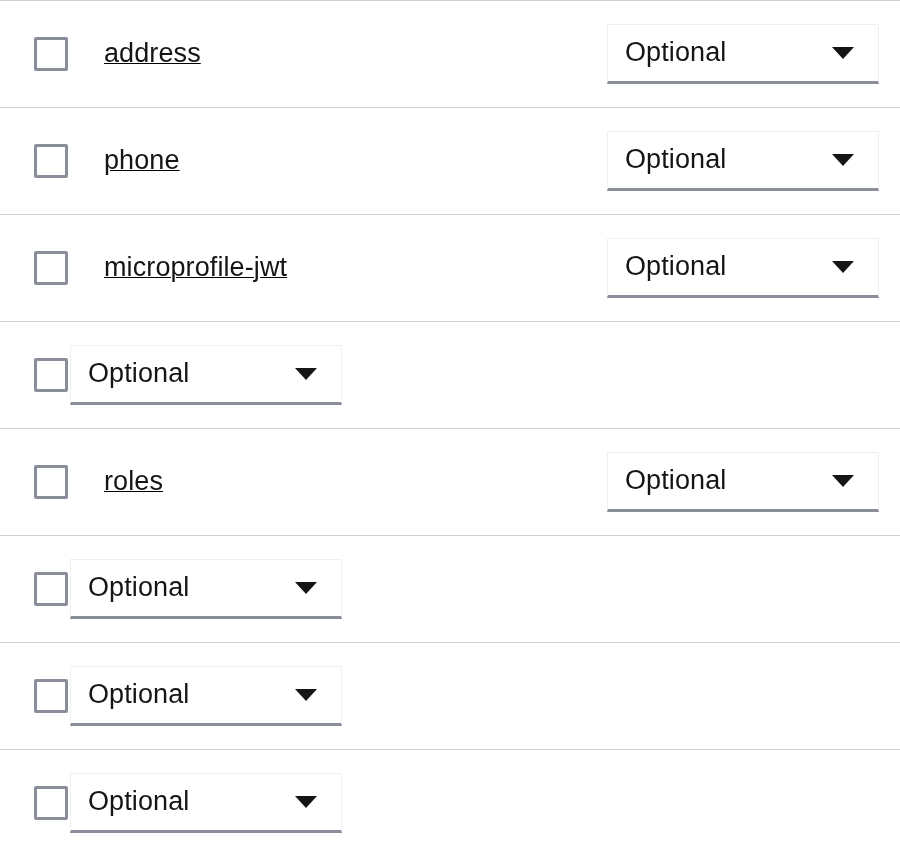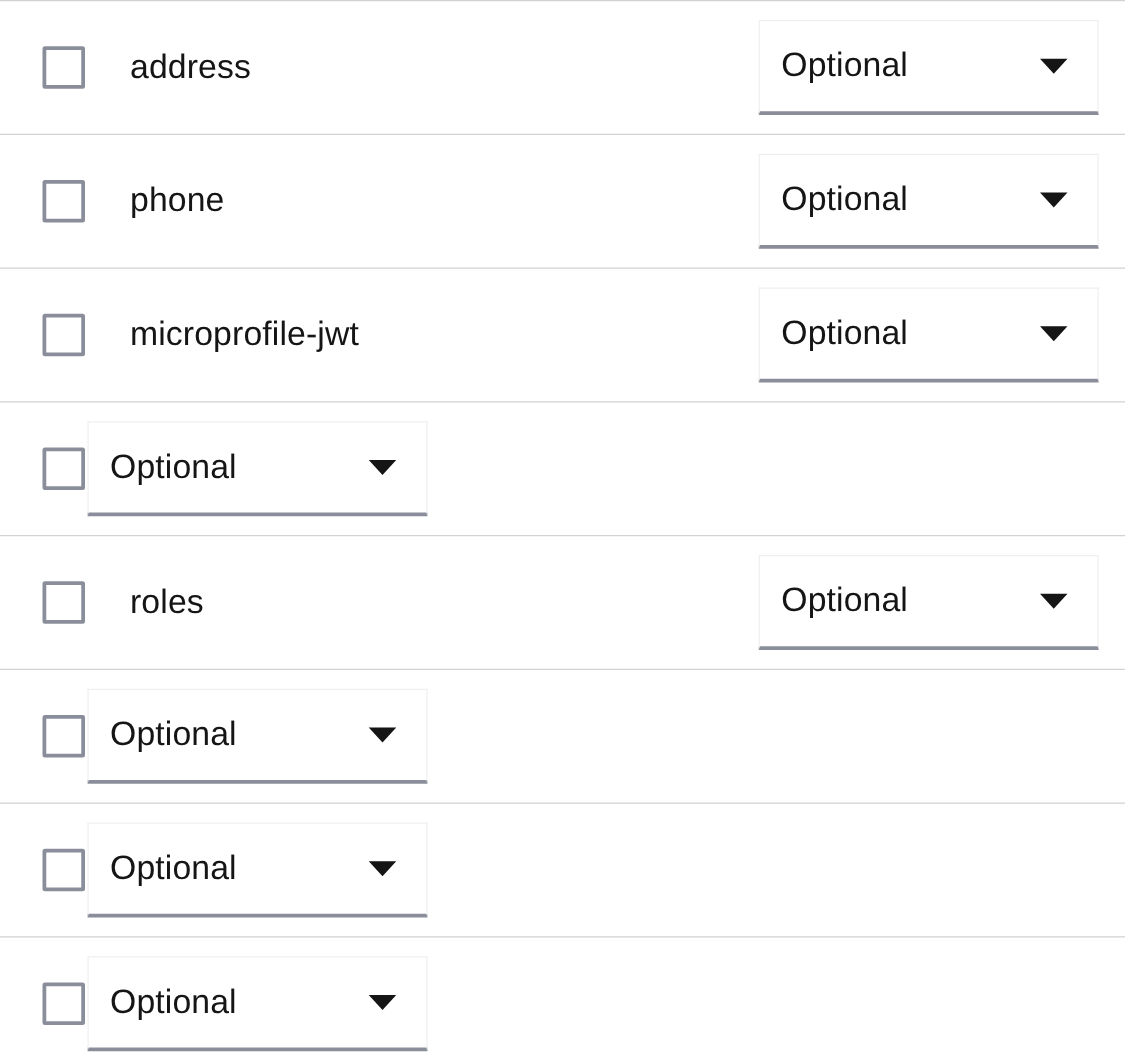--- a/index.html
+++ b/index.html
@@ -54,20 +54,21 @@
     cursor: pointer;
   }
 
   
   .cell-name {
     flex: 1 1 auto;
     padding-left: 34px;
     box-sizing: border-box;
     overflow: hidden;
     white-space: nowrap;
+    text-decoration: underline;
   }
 
   .scope-name {
     font-size: 27px;
     line-height: 1.1;
     color: #151515;
     font-weight: 400;
     letter-spacing: 0.1px;
   }
 
@@ -77,21 +78,21 @@
     min-width: 293px;
     display: flex;
     align-items: center;
     justify-content: flex-start;
     padding-right: 21px;
     box-sizing: border-box;
   }
 
   .select-toggle {
     width: 272px;
-    height: 76px;
+    height: 60px;
     box-sizing: border-box;
     background: #ffffff;
     border-top: 1px solid #f0f0f0;
     border-left: 1px solid #f0f0f0;
     border-right: 1px solid #f0f0f0;
     border-bottom: 3px solid #8a8d9a;
     display: flex;
     align-items: center;
     justify-content: space-between;
     padding: 0 24px 0 17px;

